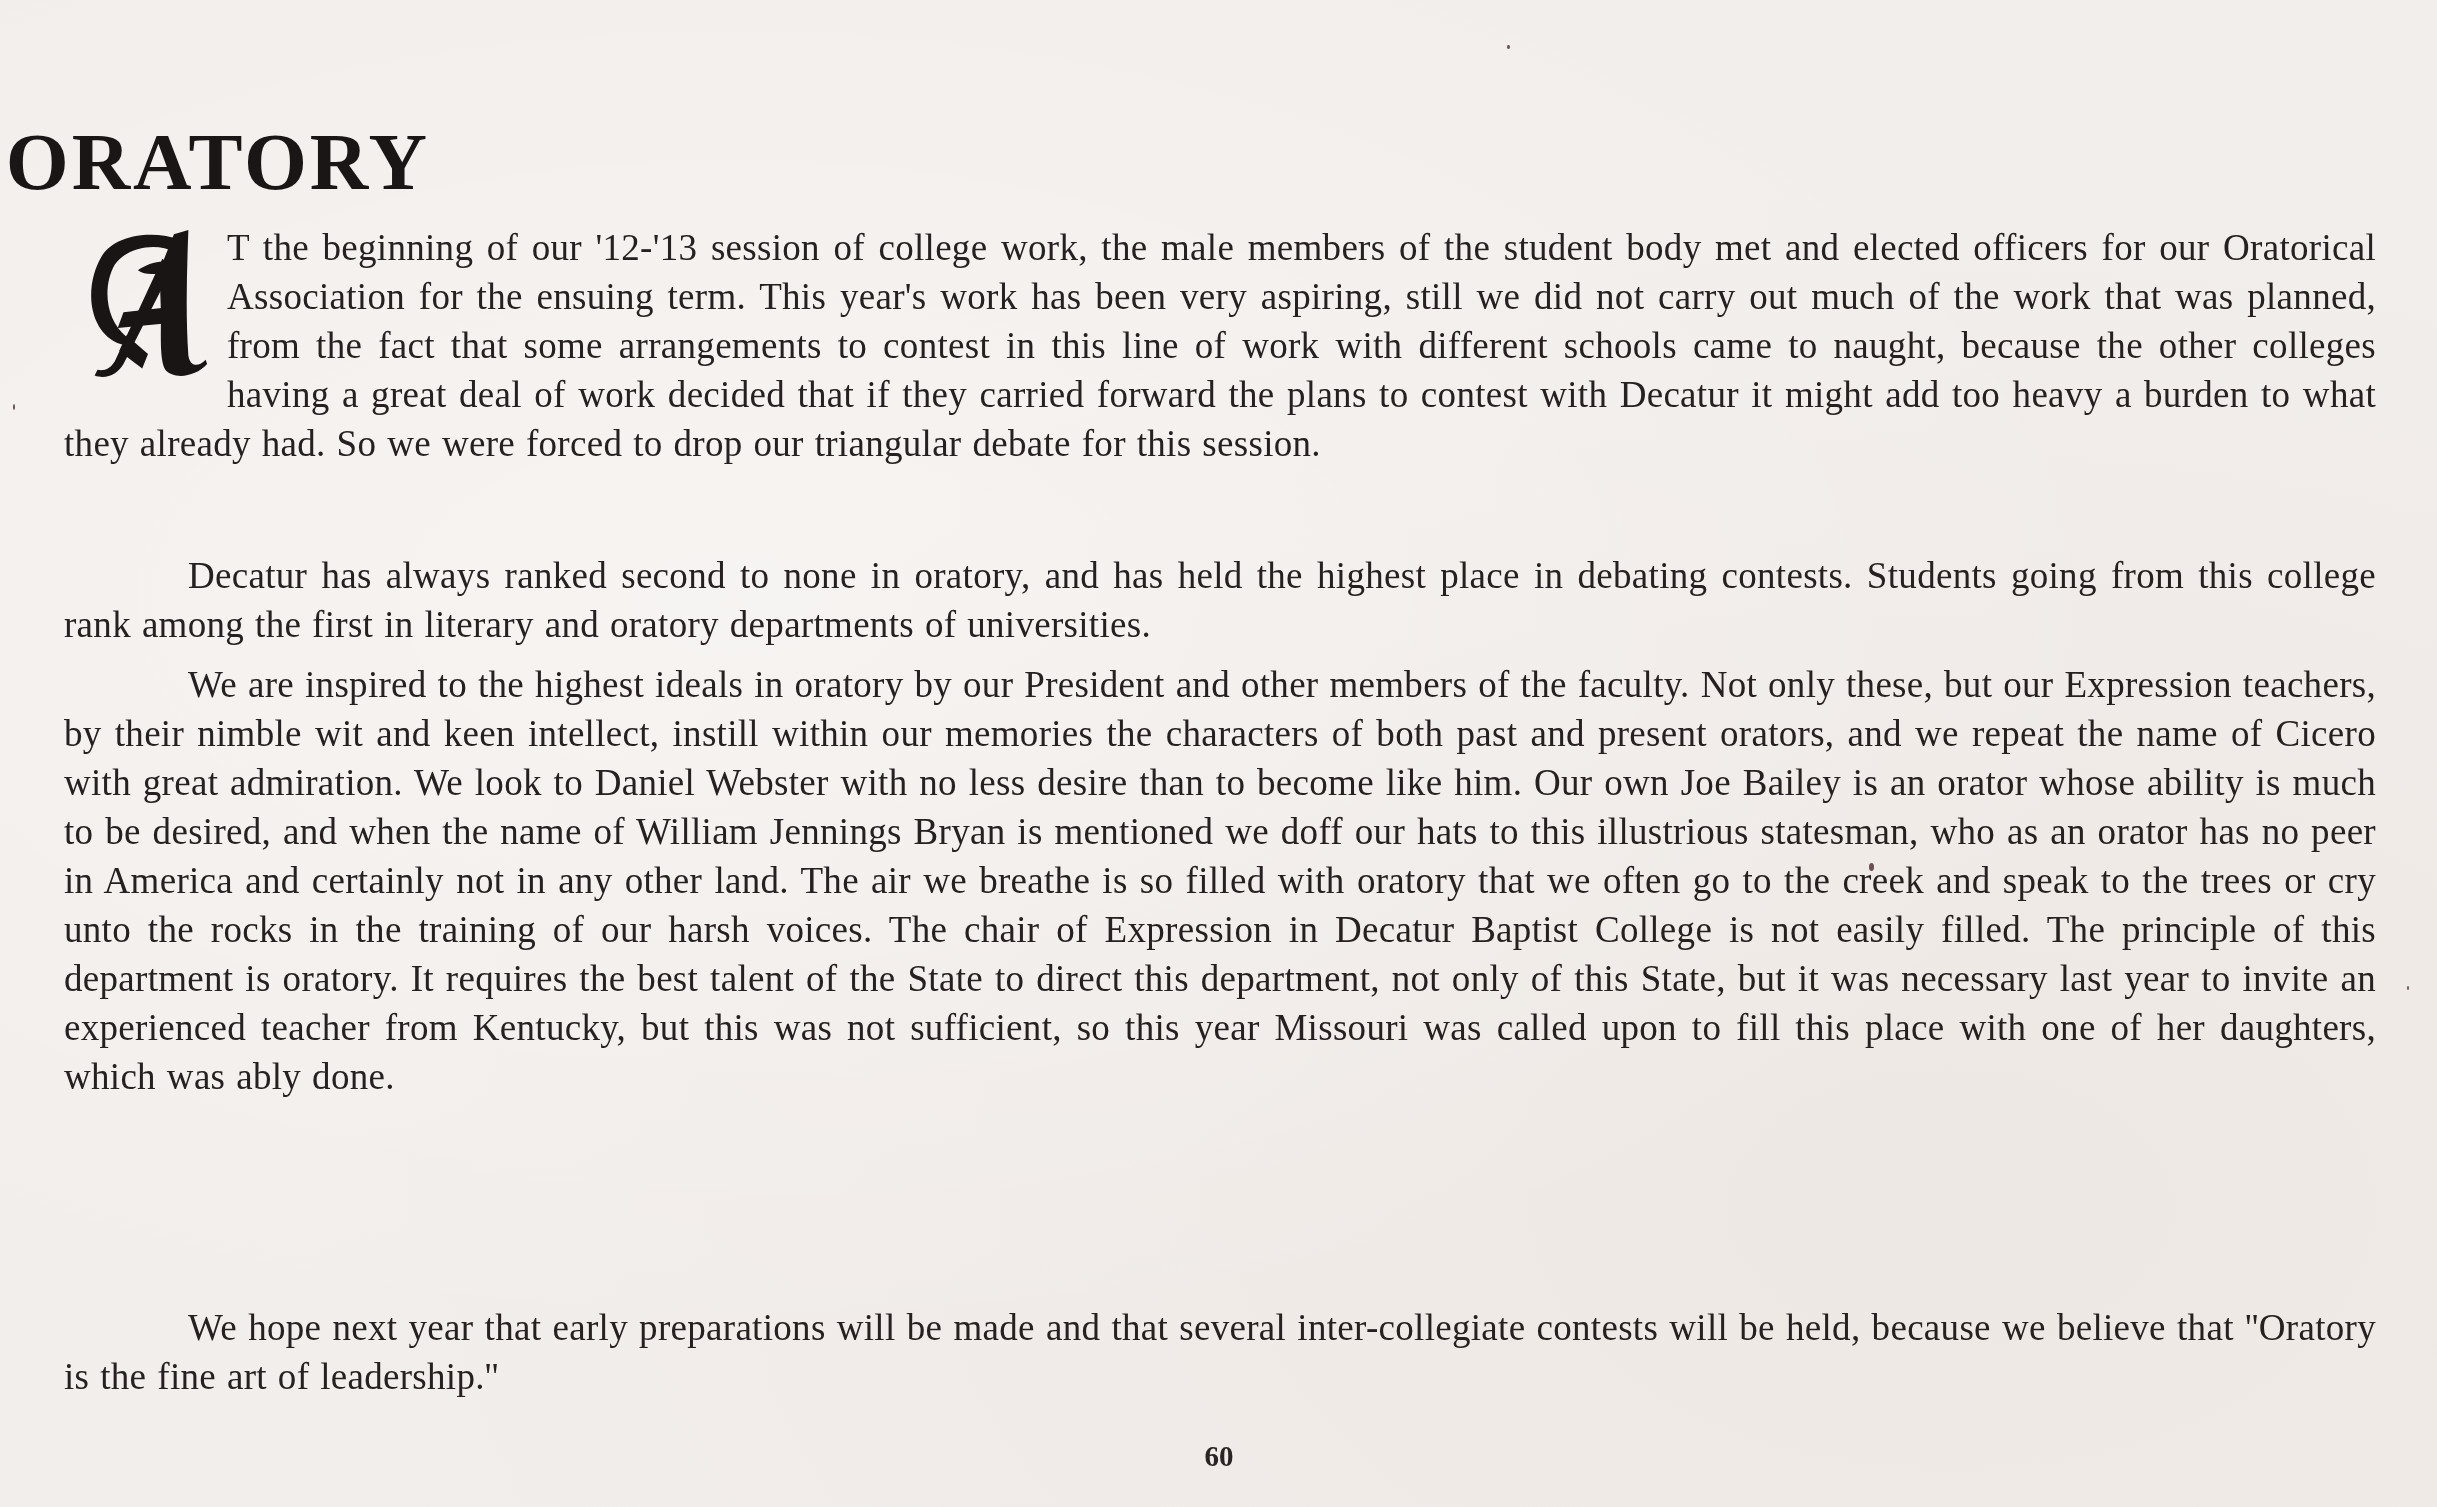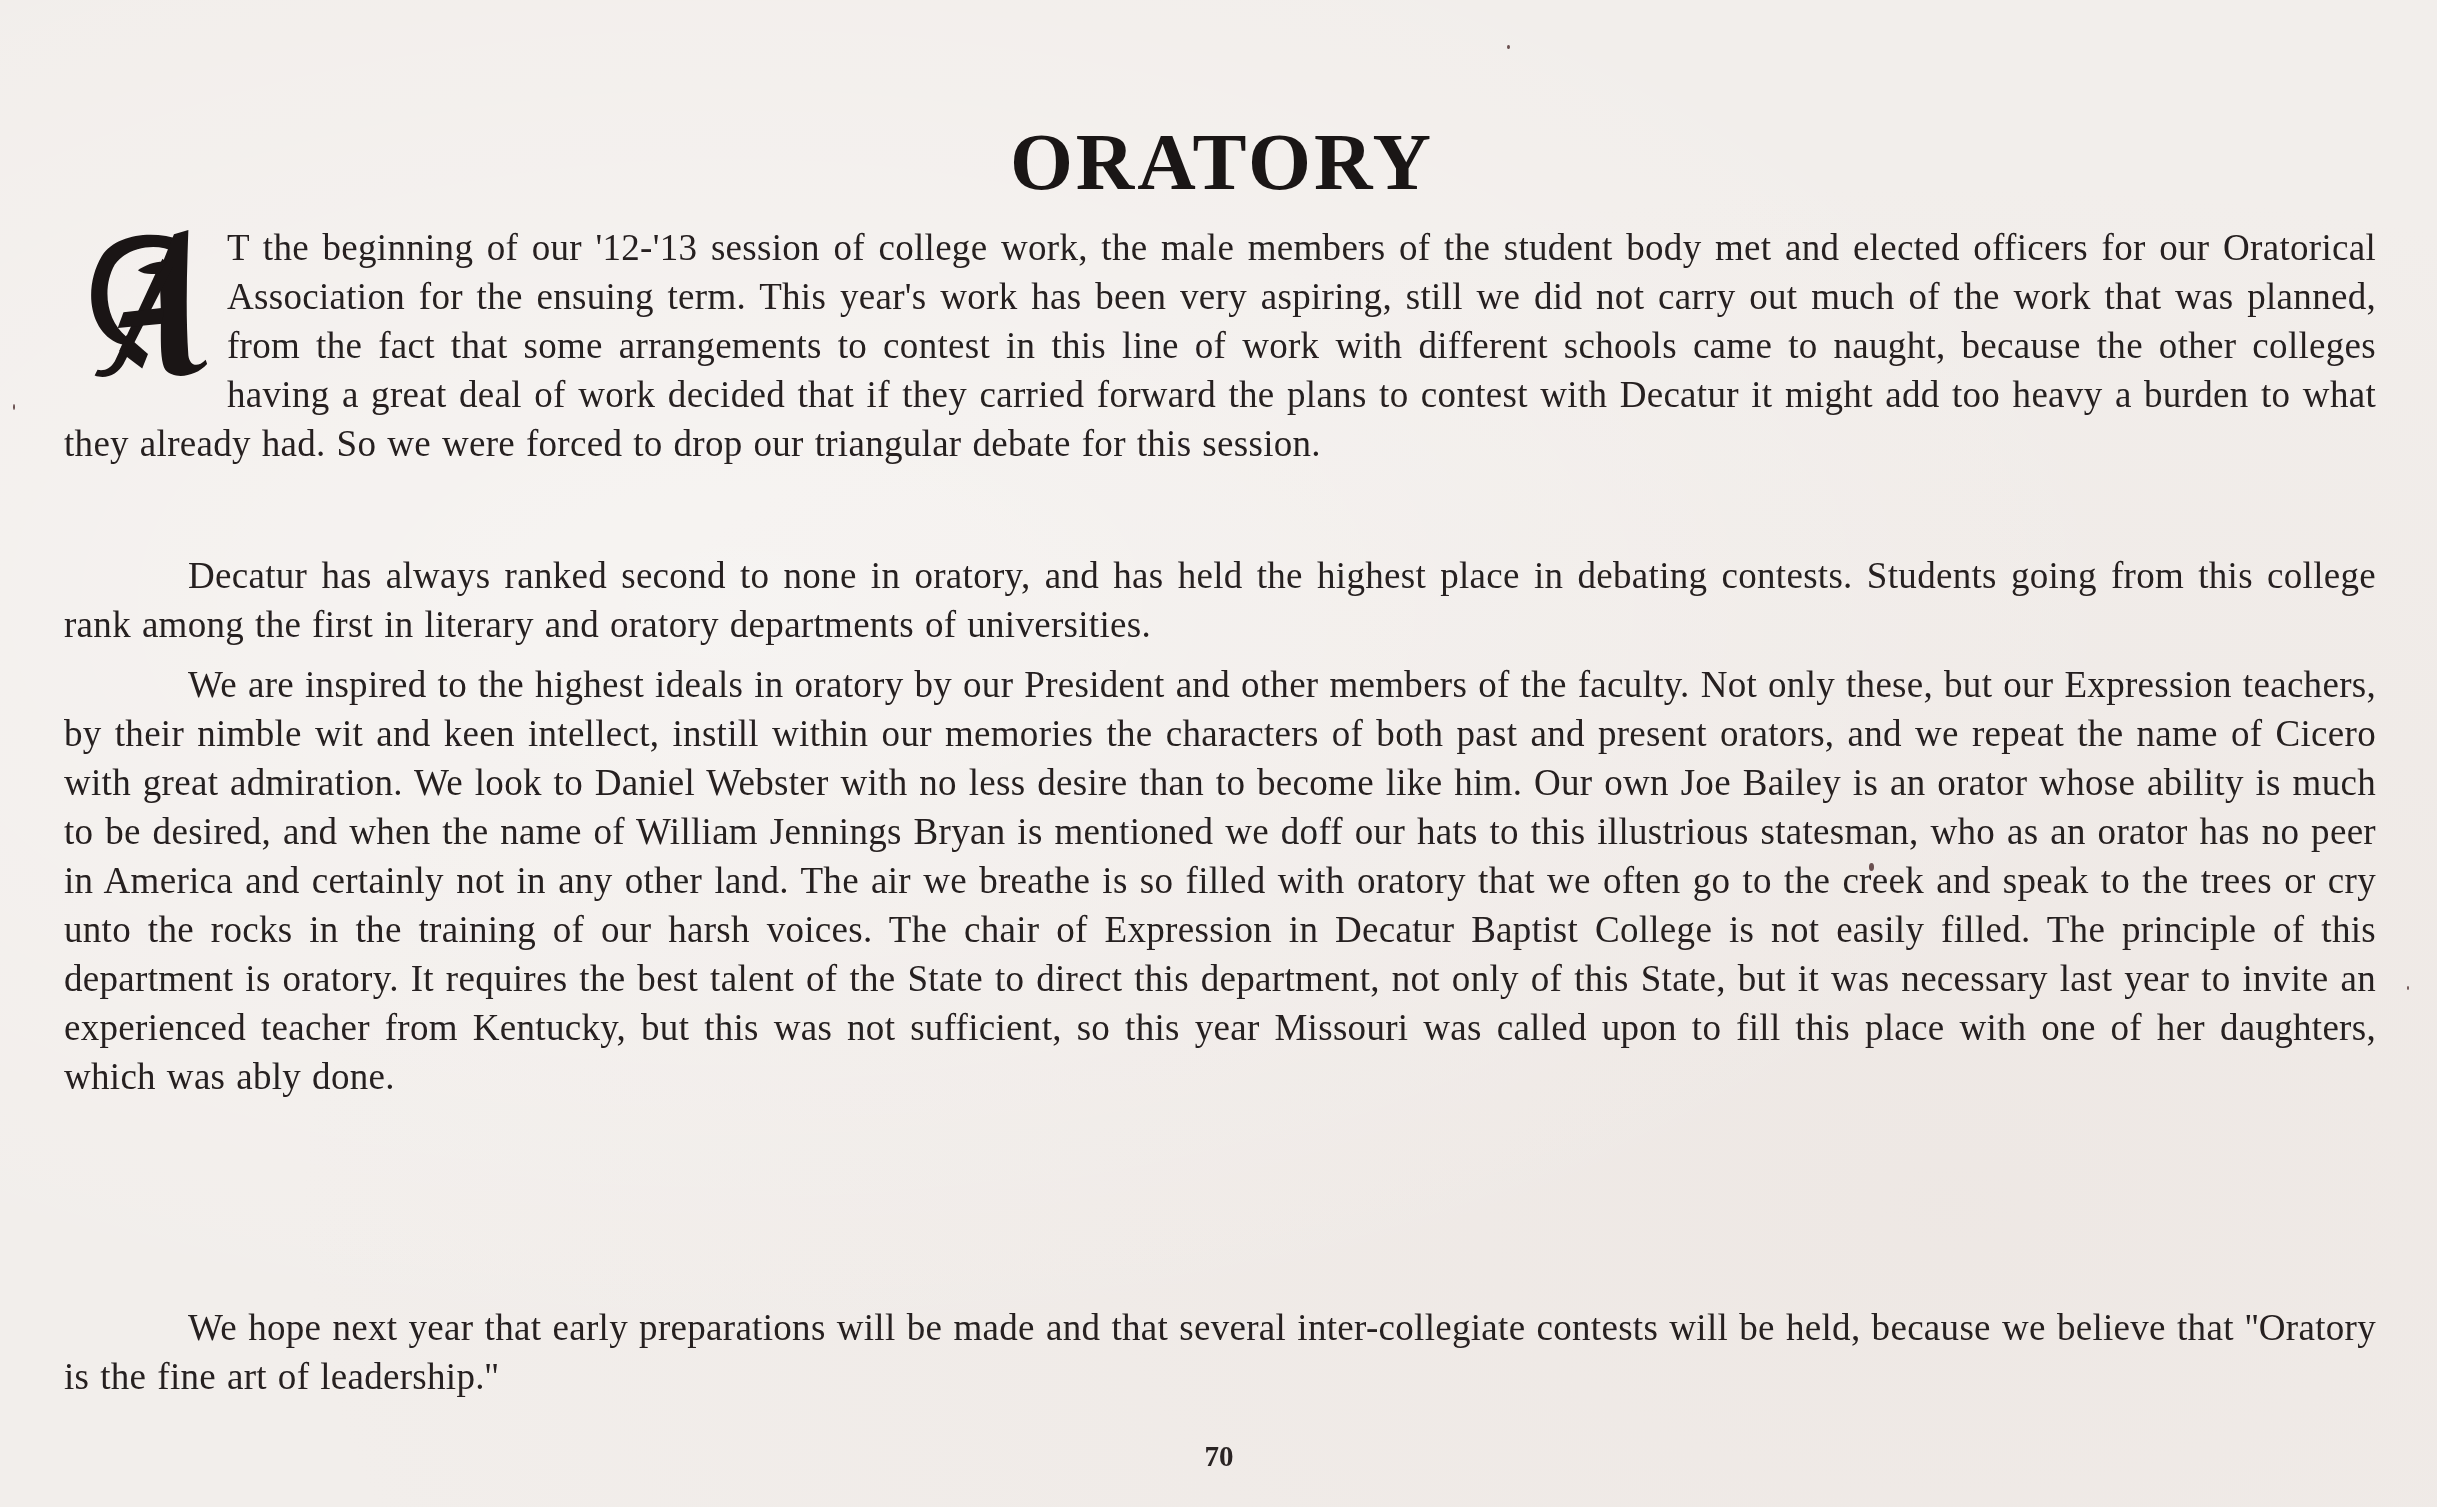--- a/index.html
+++ b/index.html
@@ -21,21 +21,21 @@
       width: 2438px; height: 1508px;
       background:
         radial-gradient(ellipse at 30% 40%, rgba(255,255,255,0.35), rgba(255,255,255,0) 60%),
         radial-gradient(ellipse at 80% 80%, rgba(230,220,215,0.35), rgba(230,220,215,0) 60%),
         #f2eeeb;
     }
     .title {
       position: absolute;
       left: 0; right: 0;
       top: 65px;
-      text-align: center;
+      text-align: left;
       font-family: "Liberation Serif", "DejaVu Serif", serif;
       font-weight: bold;
       font-size: 81px;
       letter-spacing: 2.9px;
       line-height: 87px;
       color: #1a1616;
       padding-left: 5.8px;
     }
     .body-text {
       position: absolute;
@@ -105,20 +105,20 @@
     </span><span>T</span>
     <span>the beginning of our '12-'13 session of college work, the male members of the student body met and elected officers for our Oratorical Association for the ensuing term.  This year's work has been very aspiring, still we did not carry out much of the work that was planned, from the fact that some arrangements to contest in this line of work with different schools came to naught, because the other colleges having a great deal of work decided that if they carried forward the plans to contest with Decatur it might add too heavy a burden to what they already had.  So we were forced to drop our triangular debate for this session.</span>
   </p>
 
   <p class="body-text p2">Decatur has always ranked second to none in oratory, and has held the highest place in debating contests.  Students going from this college rank among the first in literary and oratory departments of universities.</p>
 
   <p class="body-text p3">We are inspired to the highest ideals in oratory by our President and other members of the faculty.  Not only these, but our Expression teachers, by their nimble wit and keen intellect, instill within our memories the characters of both past and present orators, and we repeat the name of Cicero with great admiration.  We look to Daniel Webster with no less desire than to become like him.  Our own Joe Bailey is an orator whose ability is much to be desired, and when the name of William Jennings Bryan is mentioned we doff our hats to this illustrious statesman, who as an orator has no peer in America and certainly not in any other land.  The air we breathe is so filled with oratory that we often go to the creek and speak to the trees or cry unto the rocks in the training of our harsh voices.  The chair of Expression in Decatur Baptist College is not easily filled.  The principle of this department is oratory.  It requires the best talent of the State to direct this department, not only of this State, but it was necessary last year to invite an experienced teacher from Kentucky, but this was not sufficient, so this year Missouri was called upon to fill this place with one of her daughters, which was ably done.</p>
 
   <p class="body-text p4">We hope next year that early preparations will be made and that several inter-collegiate contests will be held, because we believe that ''Oratory is the fine art of leadership.''</p>
 
-  <div class="page-number">70</div>
+  <div class="page-number">60</div>
 
   <span class="speck" style="left:1507px; top:45px; width:2.9px; height:4.3px;"></span>
   <span class="speck" style="left:1869px; top:863px; width:5px; height:8px;"></span>
   <span class="speck" style="left:2407px; top:986px; width:2.2px; height:4.3px;"></span>
   <span class="speck" style="left:13px; top:404px; width:2.2px; height:5.8px;"></span>
 </div>
 
 
 </body></html>

